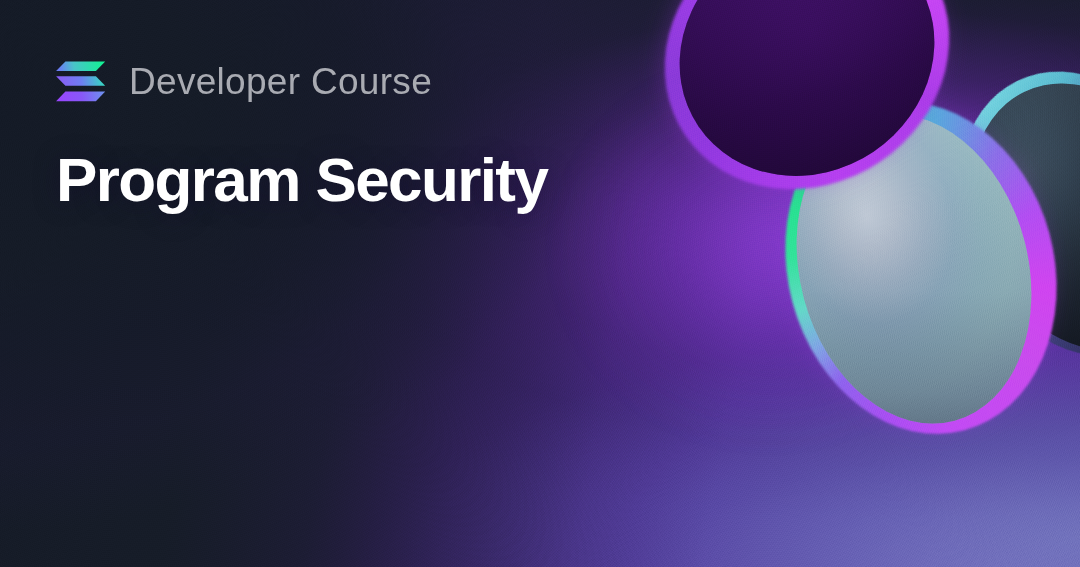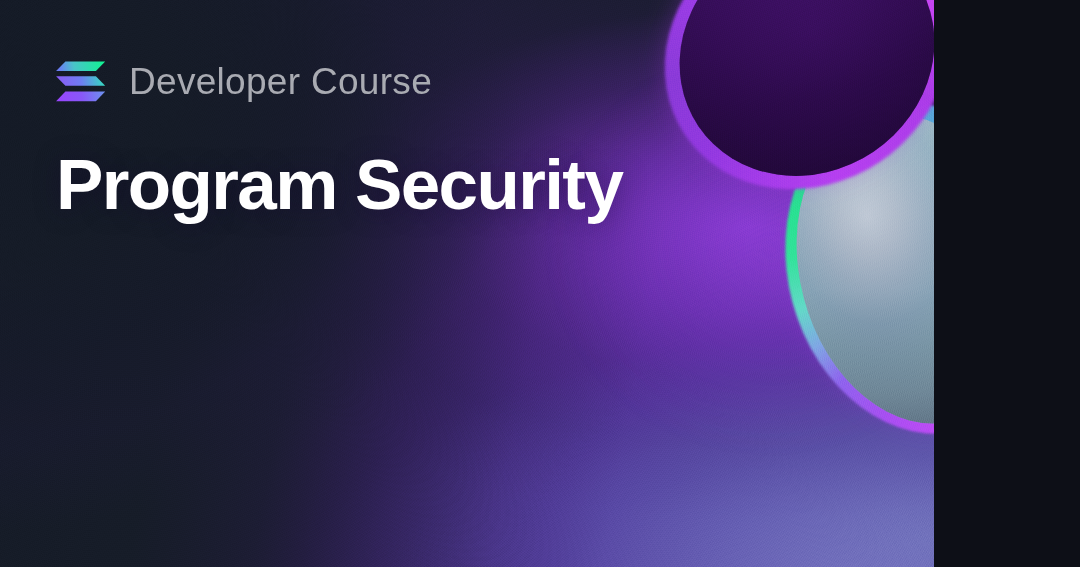--- a/index.html
+++ b/index.html
@@ -2,21 +2,21 @@
 <html><head>
 <meta charset="utf-8">
 <style>
   html, body {
     margin: 0;
     padding: 0;
     background: #0d0f17;
   }
   #banner {
     position: relative;
-    width: 934px;
+    width: 1080px;
     height: 567px;
     overflow: hidden;
     font-family: "Liberation Sans", sans-serif;
     background: #7f1d1d;
     isolation: isolate;
   }
 
   
   .bg-layer { position: absolute; inset: 0; }
 
@@ -170,21 +170,21 @@
     color: #a9abb2;
     letter-spacing: 0.3px;
     line-height: 1;
     white-space: nowrap;
   }
 
   .headline {
     position: absolute;
     left: 56px; top: 147px;
     margin: 0;
-    font-size: 71px;
+    font-size: 62px;
     font-weight: 700;
     color: #ffffff;
     letter-spacing: -1.6px;
     line-height: 1.06;
     white-space: nowrap;
     text-shadow: 0 2px 26px rgba(20,8,50,0.40);
   }
 </style>
 </head>
 <body>

